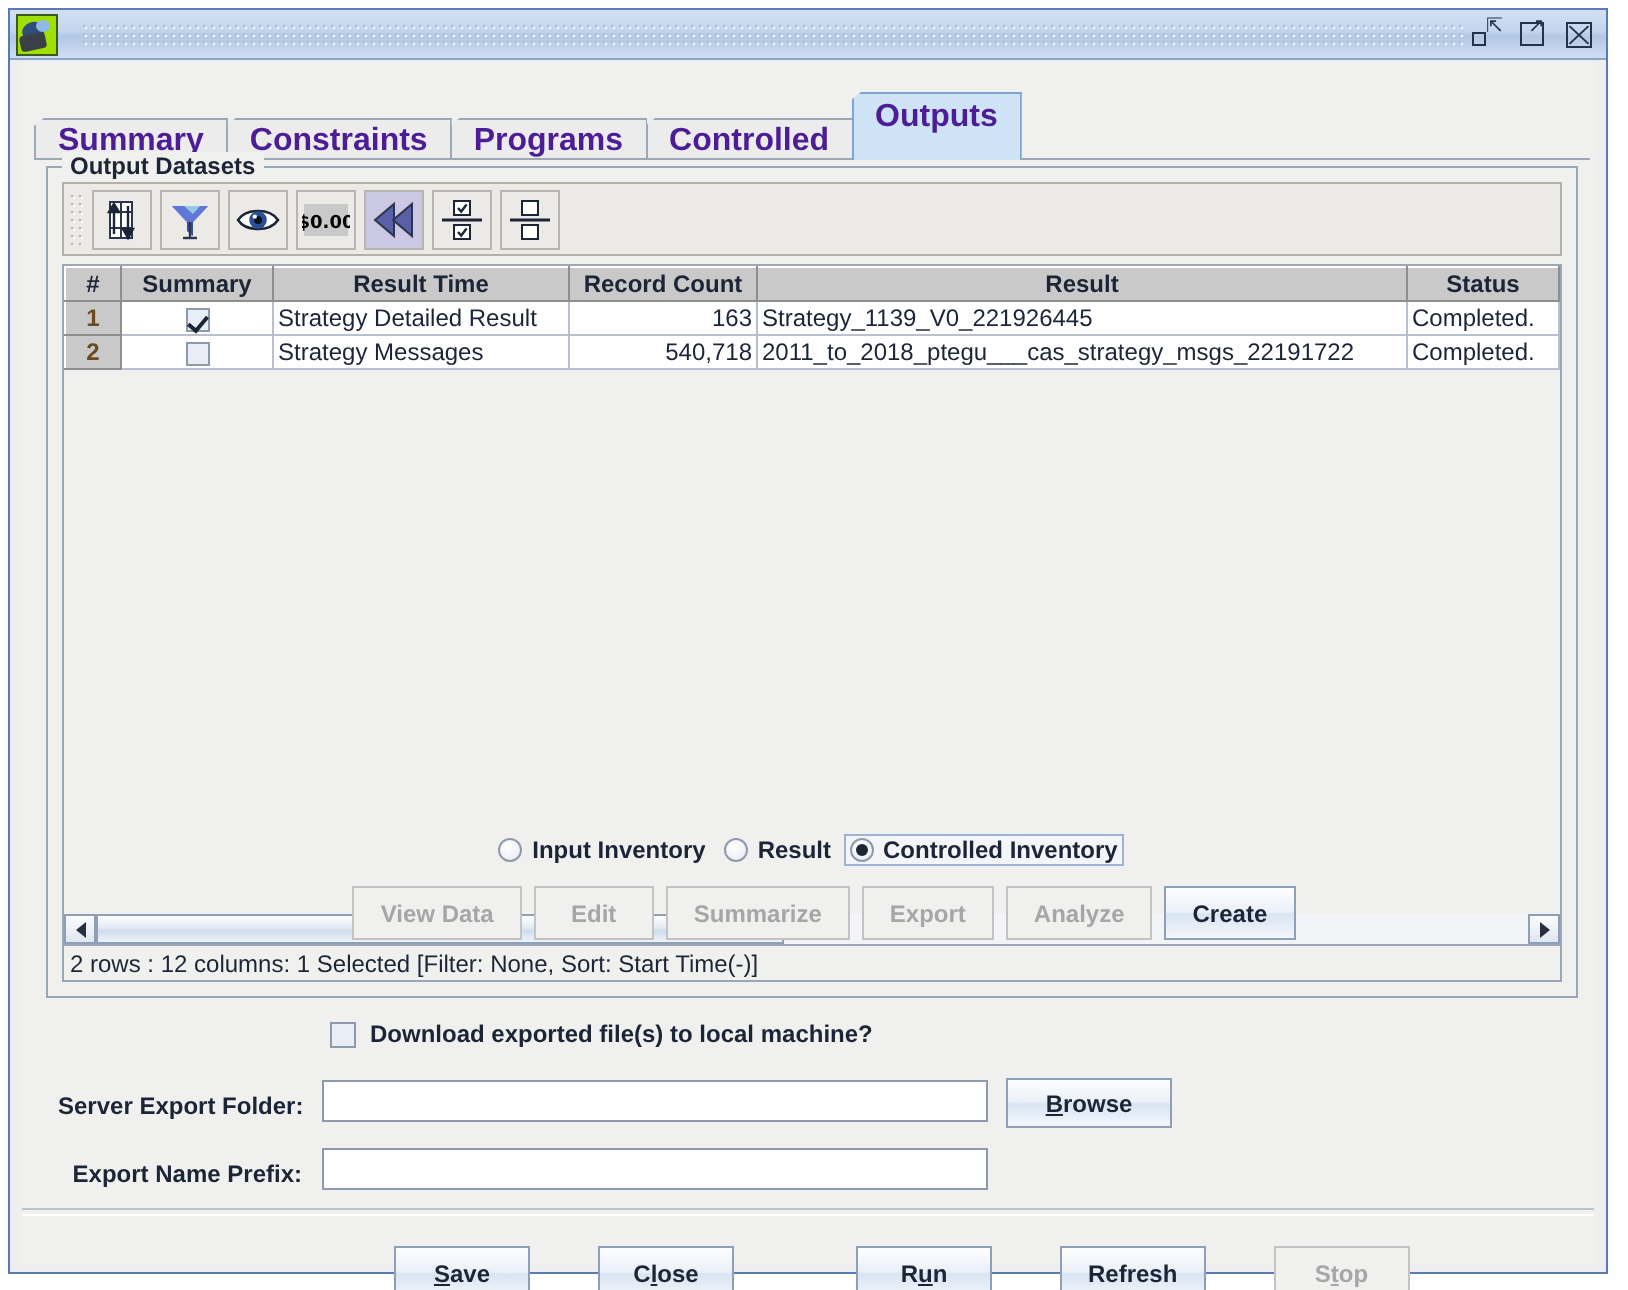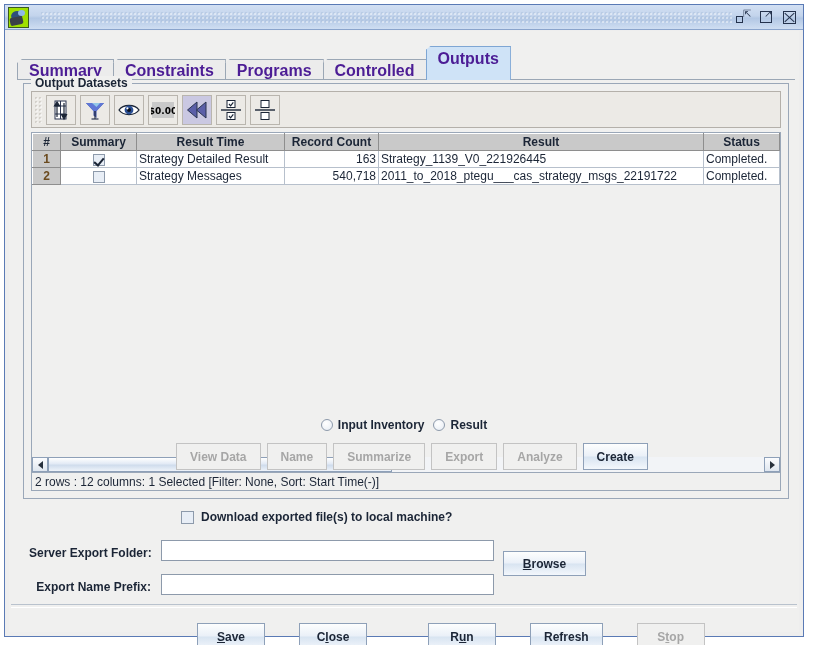--- a/index.html
+++ b/index.html
@@ -398,21 +398,20 @@
     border-color: #c3c3c3;
   }
   .btn u { text-decoration: underline; }
 
   
   .dl-check-row {
     position: absolute;
     left: 156px; top: 479px;
     display: flex; align-items: center; gap: 7px;
     font-size: 12px;
-    margin-left: 16px;
   }
   .chkbox {
     width: 13px; height: 13px;
     border: 1px solid #8d9aab;
     background: #e8eef6;
     box-sizing: border-box;
     flex: none;
     cursor: default;
   }
   .dl-label { font-weight: bold; color: #1b2536; white-space: nowrap; }
@@ -645,28 +644,32 @@
 
     <div class="radio-row">
       <div class="radio-item">
         <span class="radio-dot"></span>
         <span class="radio-label">Input Inventory</span>
       </div>
       <div class="radio-item">
         <span class="radio-dot"></span>
         <span class="radio-label">Result</span>
       </div>
+      <div class="radio-item focused">
+        <span class="radio-dot on"></span>
+        <span class="radio-label">Controlled Inventory</span>
+      </div>
     </div>
 
     <div class="action-row">
       <div class="btn disabled">
         <span>View Data</span>
       </div>
       <div class="btn disabled">
-        <span>Name</span>
+        <span>Edit</span>
       </div>
       <div class="btn disabled">
         <span>Summarize</span>
       </div>
       <div class="btn disabled">
         <span>Export</span>
       </div>
       <div class="btn disabled">
         <span>Analyze</span>
       </div>
@@ -675,21 +678,21 @@
       </div>
     </div>
 
     <div class="dl-check-row">
       <span class="chkbox"></span>
       <span class="dl-label">Download exported file(s) to local machine?</span>
     </div>
 
     <div class="form-label" style="left:20px; top:515px; width:122px;">Server Export Folder:</div>
     <input class="txtfield" style="left: 152px; top: 509px; width: 333px;" type="text" value="">
-    <div class="btn" style="position:absolute; left:494px; top:508px; width:83px; height:25px;margin-top:12px;">
+    <div class="btn" style="position:absolute; left:494px; top:508px; width:83px; height:25px;">
       <span><u>B</u>rowse</span>
     </div>
 
     <div class="form-label" style="left:20px; top:549px; width:122px;">Export Name Prefix:</div>
     <input class="txtfield" style="left: 152px; top: 543px; width: 333px;" type="text" value="">
 
     <div class="bottom-sep"></div>
 
     <div class="bottom-row">
       <div class="bspacer-a"></div>

